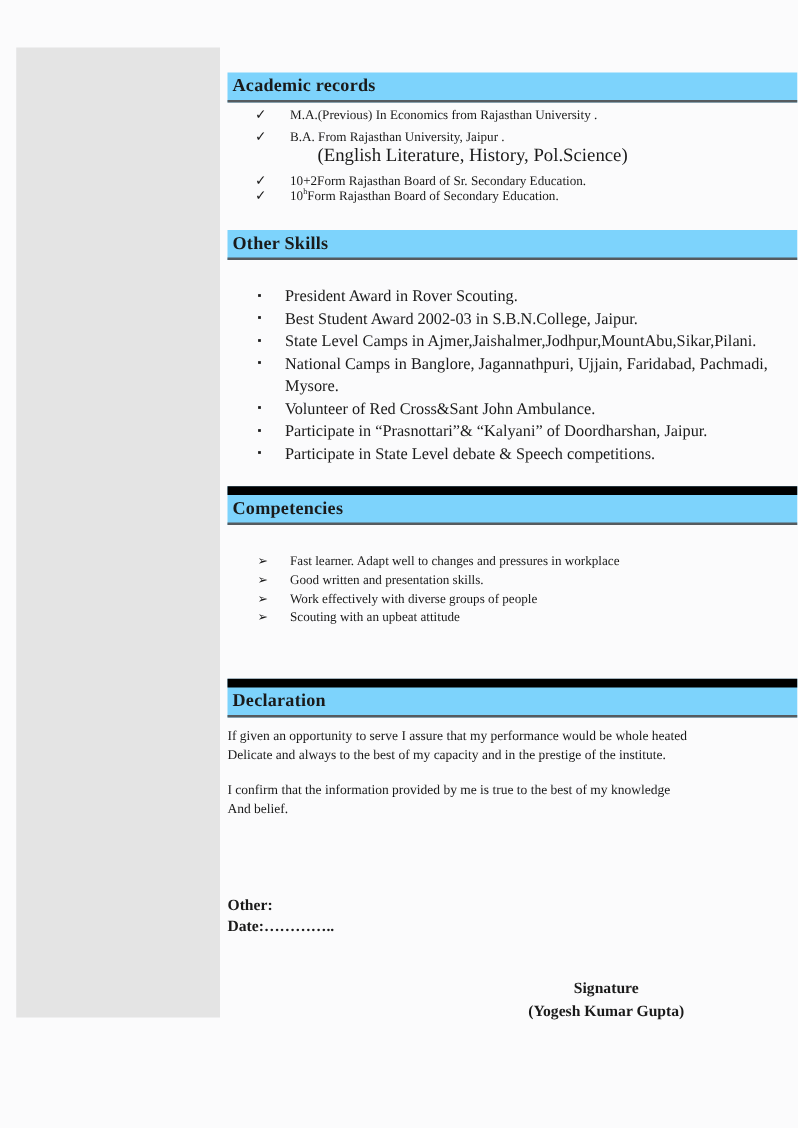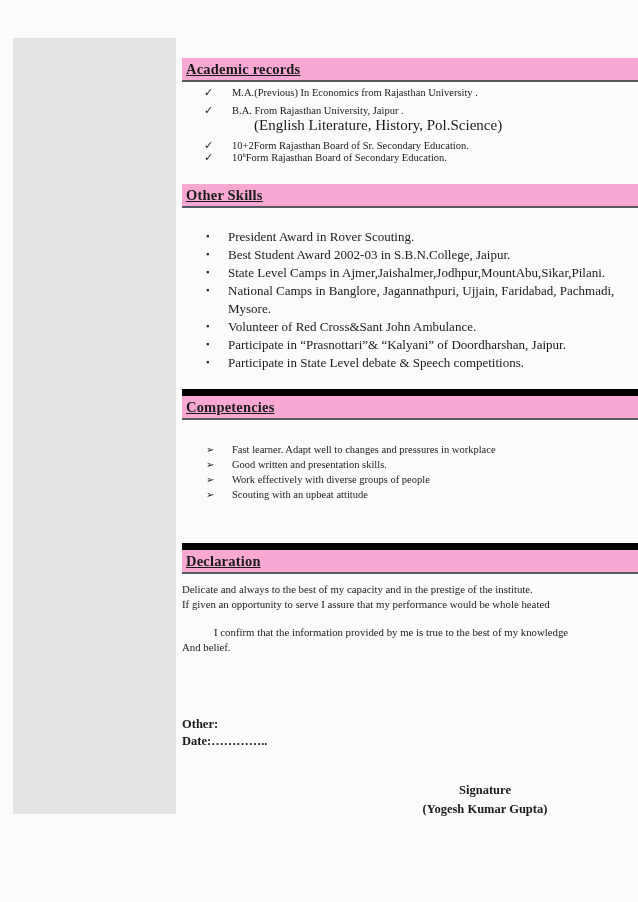--- a/index.html
+++ b/index.html
@@ -30,25 +30,24 @@
   #content {
     position: absolute;
     left: 182px;
     top: 58px;
     width: 456px;
   }
 
   .section { margin: 0; }
 
   .section-bar {
-    background: #f9a8d4;
+    background: #7dd3fc;
     border-bottom: 2px solid #555b5f;
     padding: 2px 16px 2px 4px;
     box-sizing: border-box;
-    text-decoration: underline;
   }
   .section-bar.with-top-rule {
     border-top: 7px solid #000000;
   }
   .section-title {
     font-size: 14.5px;
     font-weight: bold;
     letter-spacing: 0.2px;
     line-height: 1.25;
   }
@@ -115,21 +114,21 @@
     font-size: 10px;
   }
 
   
   #declaration-block { margin-top: 8px; }
   #declaration-block p {
     font-size: 10.8px;
     line-height: 1.35;
     margin: 0;
   }
-  #declaration-block p.gap { margin-top: 14px; margin-left: 32px; }
+  #declaration-block p.gap { margin-top: 14px; }
 
   
   #signature-area { margin-top: 62px; }
   .place-line, .date-line {
     font-size: 12.5px;
     font-weight: bold;
     line-height: 1.35;
   }
   #signature-names {
     margin-top: 31px;
@@ -234,22 +233,22 @@
         <span class="item-text">Scouting with an upbeat attitude</span>
       </li>
     </ul>
   </div>
 
   <div class="section" style="margin-top:40px">
     <div class="section-bar with-top-rule">
       <div class="section-title">Declaration</div>
     </div>
     <div id="declaration-block">
+      <p>If given an opportunity to serve I assure that my performance would be whole heated</p>
       <p>Delicate and always to the best of my capacity and in the prestige of the institute.</p>
-      <p>If given an opportunity to serve I assure that my performance would be whole heated</p>
       <p class="gap">I confirm that the information provided by me is true to the best of my knowledge</p>
       <p>And belief.</p>
     </div>
   </div>
 
   <div id="signature-area">
     <div class="place-line">Other:</div>
     <div class="date-line">Date:…………..</div>
     <div id="signature-names">
       <div>Signature</div>

